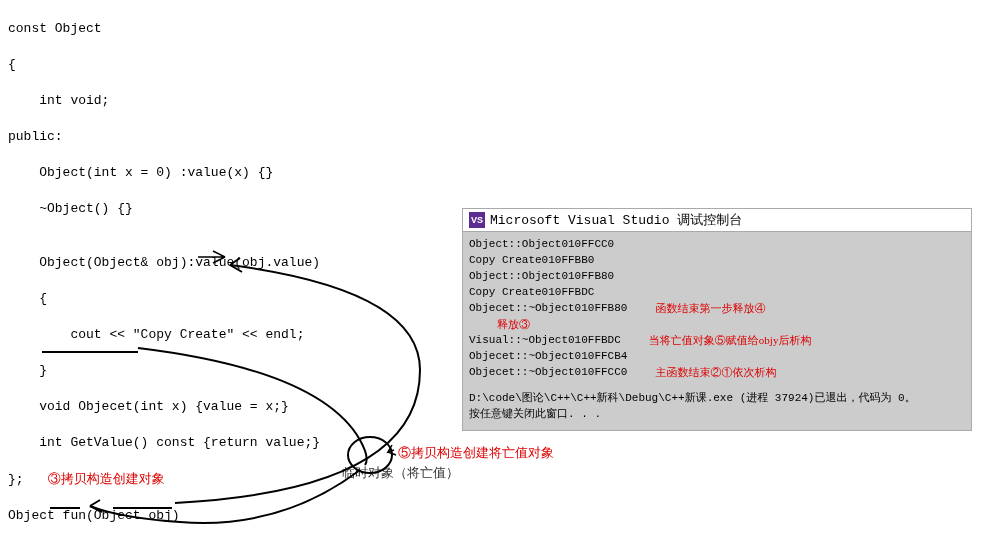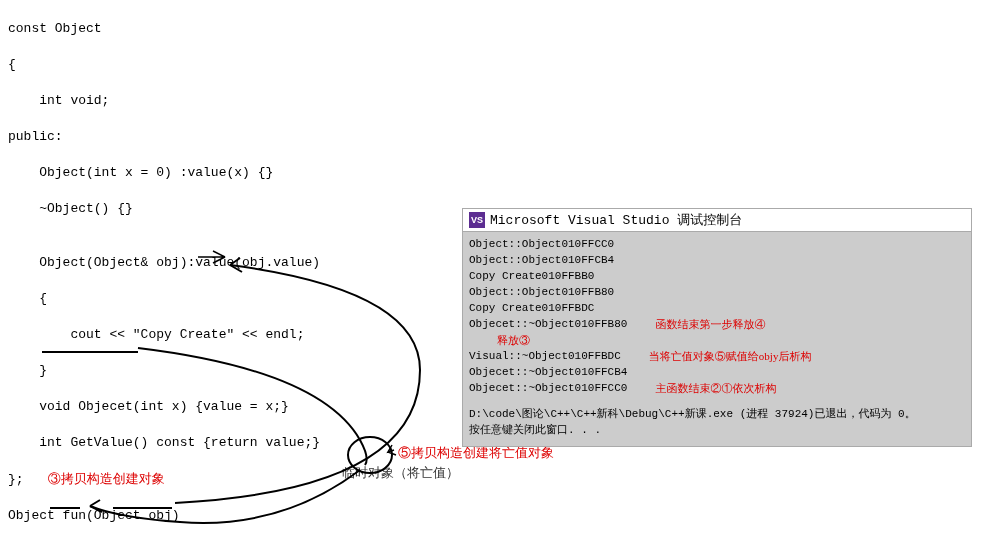--- a/index.html
+++ b/index.html
@@ -126,21 +126,20 @@
 <div class="temp-obj-note">临时对象（将亡值）</div>
 <div class="arrow-note5">⑤拷贝构造创建将亡值对象</div>
 
 <div class="console-window">
   <div class="console-title">
     <span class="vs-icon">VS</span>
     <span>Microsoft Visual Studio 调试控制台</span>
   </div>
   <div class="console-body">
     <div class="console-row"><span>Object::Object010FFCC0</span></div>
-    <div class="console-row"><span>Object::Object010FFCB4</span></div>
     <div class="console-row"><span>Copy Create010FFBB0</span></div>
     <div class="console-row"><span>Object::Object010FFB80</span></div>
     <div class="console-row"><span>Copy Create010FFBDC</span></div>
     <div class="console-row"><span>Objecet::~Object010FFB80</span><span class="console-note">函数结束第一步释放④</span></div>
     <div class="console-row"><span class="console-note">释放③</span></div>
     <div class="console-row"><span>Visual::~Object010FFBDC</span><span class="console-note">当将亡值对象⑤赋值给objy后析构</span></div>
     <div class="console-row"><span>Objecet::~Object010FFCB4</span></div>
     <div class="console-row"><span>Objecet::~Object010FFCC0</span><span class="console-note">主函数结束②①依次析构</span></div>
     <div class="console-footer">
       <div>D:\code\图论\C++\C++新科\Debug\C++新课.exe (进程 37924)已退出，代码为 0。</div>

